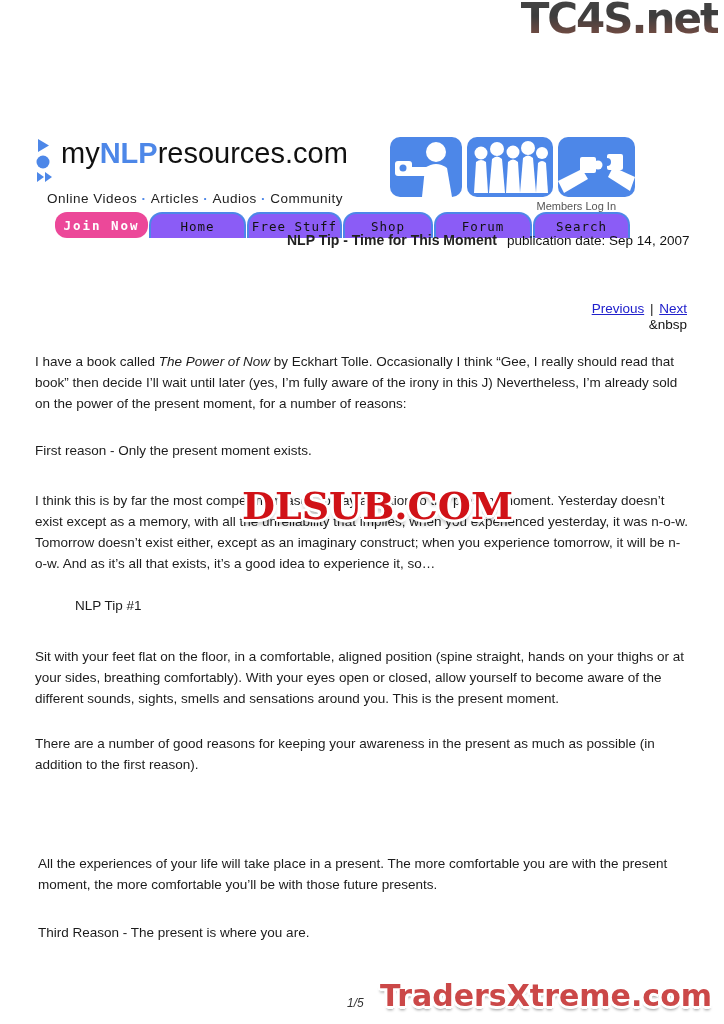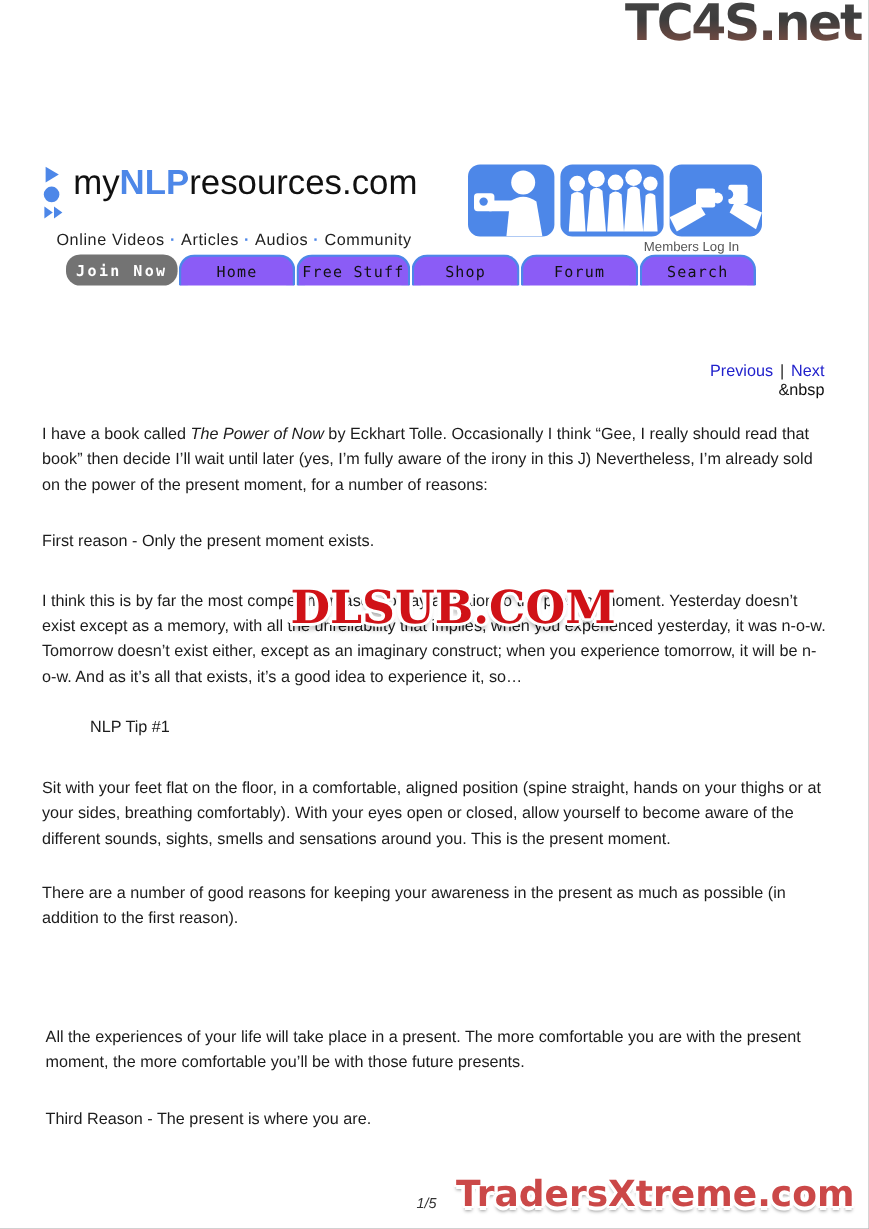--- a/index.html
+++ b/index.html
@@ -31,29 +31,29 @@
   #members-login{position:absolute;left:371px;top:200px;width:245px;text-align:right;font-size:11px;color:#555;}
   
   #nav{position:absolute;left:55px;top:212px;display:flex;align-items:flex-end;height:26px;}
   .tab{
     box-sizing:border-box;height:26px;display:flex;align-items:center;justify-content:center;
     font-family:"DejaVu Sans Mono",monospace;font-size:12.5px;letter-spacing:1px;color:#111;
     background:#8b5cf6;border:2px solid #4d87e8;border-bottom:none;border-radius:13px 13px 0 0;
     margin-right:1px;cursor:pointer;
   }
   .tab.active{
-    background:#737373;color:#fff;border:none;border-radius:12px;font-weight:bold;letter-spacing:2px;
+    background:#ec4899;color:#fff;border:none;border-radius:12px;font-weight:bold;letter-spacing:2px;
   }
   
   #title-line{position:absolute;left:287px;top:232px;white-space:nowrap;font-size:13.5px;}
   #title-line .t{font-weight:bold;font-size:14px;}
   #title-line .d{margin-left:10px;color:#111;}
   
   #pager{position:absolute;right:37px;top:301px;text-align:right;font-size:13.5px;line-height:16px;}
-  #pager a{color:#2121cc;cursor:pointer;}
+  #pager a{color:#2121cc;text-decoration:underline;cursor:pointer;}
   #pager .sep{color:#222;margin:0 2px;}
   #pager .nbsp{color:#111;}
   
   .par{position:absolute;left:35px;width:656px;font-size:13.5px;line-height:21px;color:#1c1c1c;}
   .par em{font-style:italic;}
   #p1{top:351px;}
   #p-first{top:440px;}
   #p2{top:490px;}
   #p-tip{top:595px;margin-left:40px;}
   #p-sit{top:646px;}
@@ -149,20 +149,23 @@
 
   <div id="nav">
     <div class="tab active" style="width:93px">Join Now</div>
     <div class="tab" style="width:97px">Home</div>
     <div class="tab" style="width:95px">Free Stuff</div>
     <div class="tab" style="width:90px">Shop</div>
     <div class="tab" style="width:98px">Forum</div>
     <div class="tab" style="width:97px">Search</div>
   </div>
 
+  <div id="title-line">
+    <span class="t">NLP Tip - Time for This Moment</span><span class="d">publication date: Sep 14, 2007</span>
+  </div>
 
   <div id="pager">
     <div>
       <a>Previous</a>
       <span class="sep">|</span>
       <a>Next</a>
     </div>
     <div class="nbsp">&amp;nbsp</div>
   </div>
 

